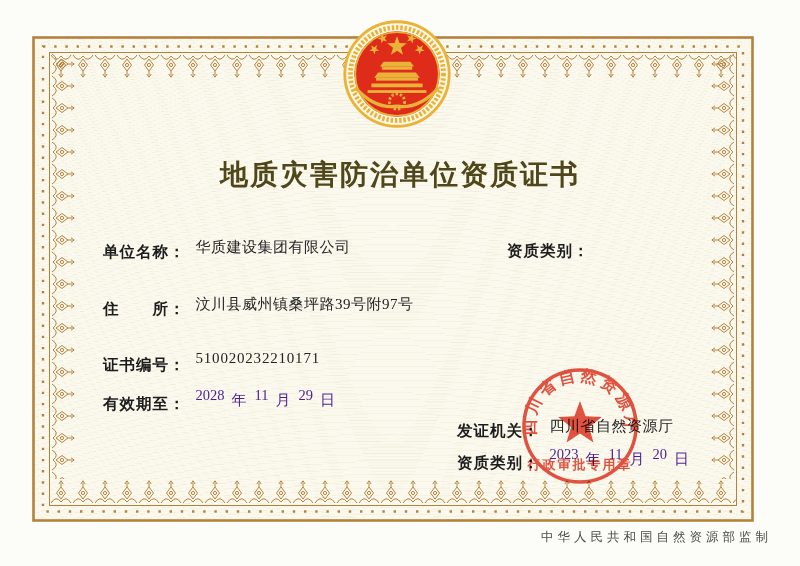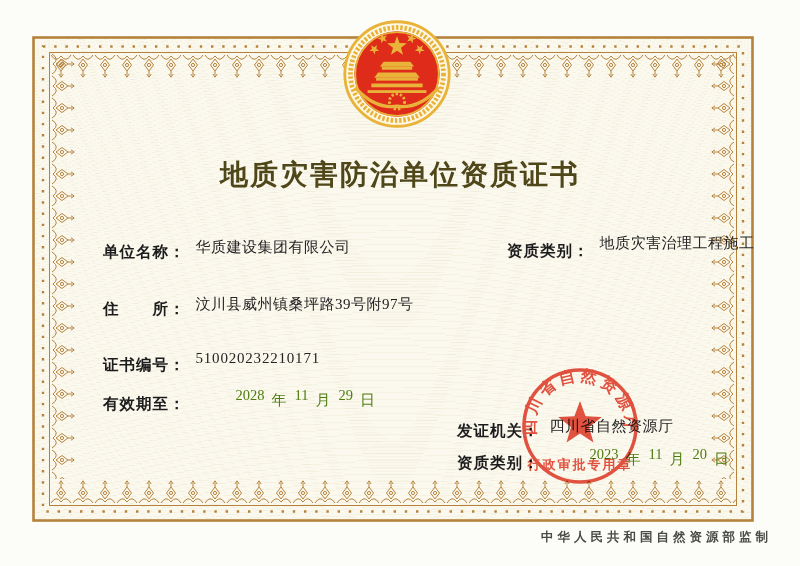--- a/index.html
+++ b/index.html
@@ -24,32 +24,32 @@
   .emblem{position:absolute;left:340px;top:18px;width:114px;height:112px;z-index:2;}
   .content{position:absolute;inset:0;z-index:3;padding-left:21px;}
   .cert-title{
     position:absolute;left:0;right:0;top:156px;text-align:center;
     font-size:28px;font-weight:bold;letter-spacing:2px;color:var(--title-color);
   }
   .field{position:absolute;display:flex;align-items:flex-start;gap:10px;white-space:nowrap;text-align:right;}
   .field .label{font-weight:bold;font-size:15.5px;color:var(--text-dark);letter-spacing:1px;}
   .field .value{font-size:15px;color:#242424;transform:translateY(-4px);letter-spacing:0.5px;}
   .field .value.mono-num{font-size:15px;letter-spacing:0.8px;transform:translateY(-5px);}
-  .date{font-size:15px;color:#4d7c0f;margin-left:40px;}
+  .date{font-size:15px;color:#4c1d95;}
   .date .num{position:relative;top:-8px;margin-right:7px;font-size:14.5px;}
   .date .unit{margin-right:8px;position:relative;top:-3px;}
   .seal{position:absolute;left:515px;top:361px;width:130px;height:130px;z-index:4;
         opacity:0.88;mix-blend-mode:multiply;}
   .seal-arc-text{font-size:16px;font-weight:bold;letter-spacing:4px;fill:var(--seal-red);
         font-family:"Liberation Serif","DejaVu Serif",serif;}
   .seal-bottom-text{font-size:13px;font-weight:bold;letter-spacing:2px;fill:var(--seal-red);
         font-family:"Liberation Serif","DejaVu Serif",serif;}
   .bottom-note{
     position:absolute;right:28px;top:529px;font-size:12.5px;letter-spacing:4px;
-    color:#4a4a46;font-weight:700;
+    color:#4a4a46;font-weight:400;
   }
   .gold-stroke{stroke:var(--border-gold);fill:none;}
   .em-gold-s{stroke:var(--emblem-gold);}
   .em-gold-f{fill:var(--emblem-gold);}
 </style>
 </head>
 <body>
 
 <div class="cert-bg"></div>
 
@@ -133,21 +133,20 @@
 
   <div class="field" style="left:103px;top:394px">
     <span class="label">有效期至：</span>
     <span class="date">
       <span class="num">2028</span><span class="unit">年</span><span class="num">11</span><span class="unit">月</span><span class="num">29</span><span class="unit">日</span>
     </span>
   </div>
 
   <div class="field" style="left:507px;top:241px">
     <span class="label">资质类别：</span>
-    <span class="value" style="transform:translateY(-7px)">地质灾害治理工程施工</span>
   </div>
 
 
   <div class="field" style="left:457px;top:421px">
     <span class="label">发证机关：</span>
     <span class="value">四川省自然资源厅</span>
   </div>
 
   <div class="field" style="left:457px;top:453px">
     <span class="label">资质类别：</span>

